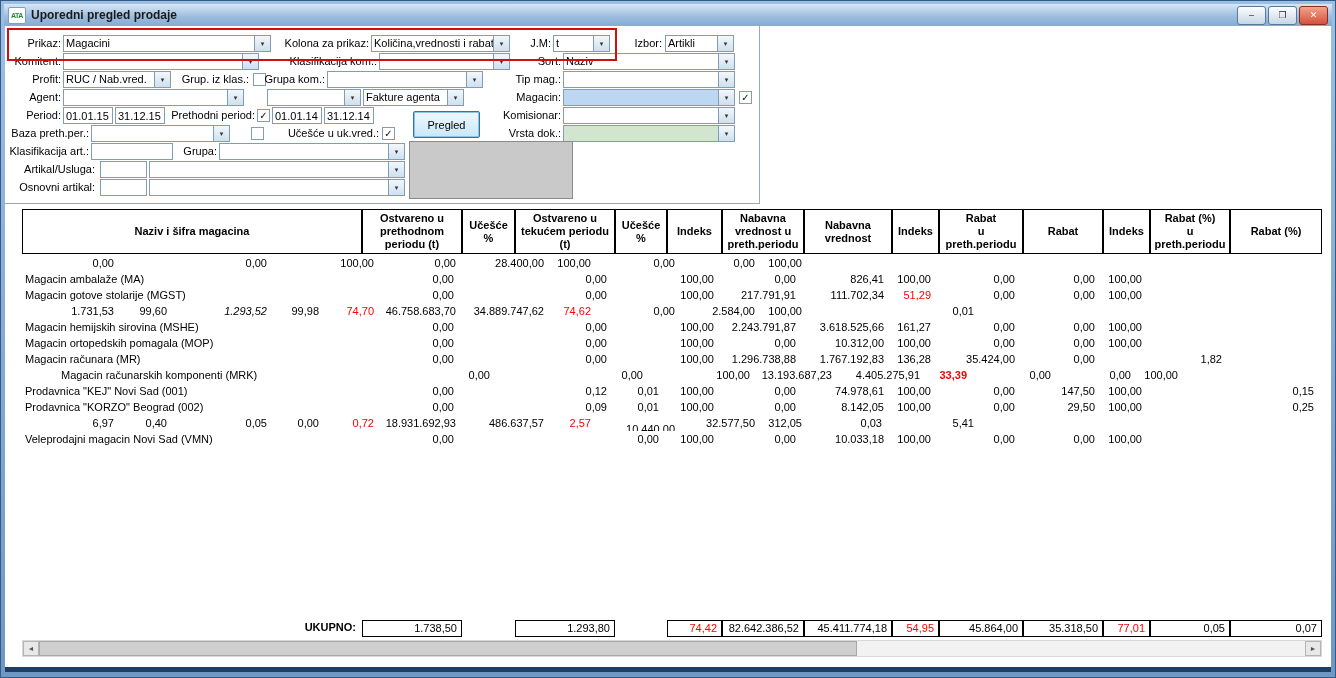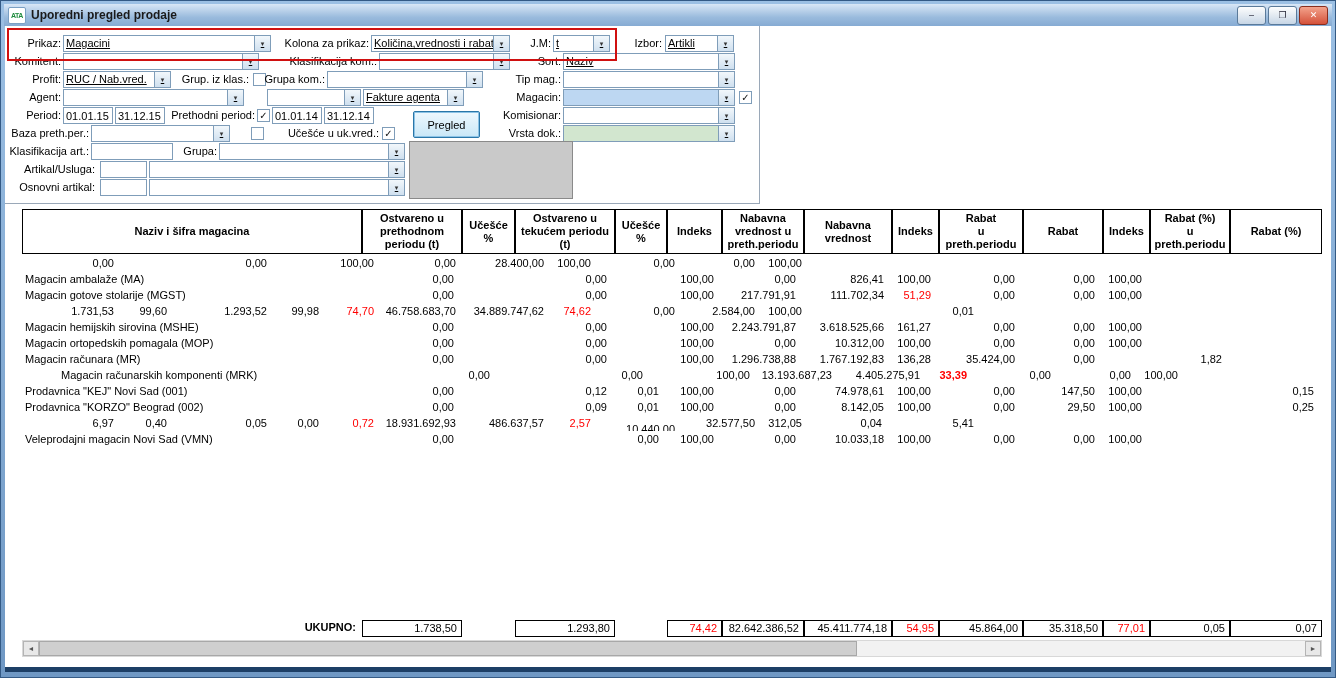--- a/index.html
+++ b/index.html
@@ -10,21 +10,21 @@
   .title{font-size:12px;font-weight:bold;color:#1a1a1a;white-space:nowrap;}
   .winbtns{margin-left:auto;display:flex;gap:2px;}
   .wbtn{width:27px;height:17px;border:1px solid #5a7a9a;border-radius:3px;background:linear-gradient(#fdfdfd,#c7d6e6);display:flex;align-items:center;justify-content:center;font-size:9px;color:#223;cursor:pointer;}
   .wbtn.close{background:linear-gradient(#f3a38c,#d4513a);color:#fff;border-color:#8a2d1d;}
   .client{position:absolute;left:4px;top:25px;right:4px;height:641px;background:#ffffff;overflow:hidden;}
   .bottom-strip{position:absolute;left:4px;right:4px;bottom:5px;height:5px;background:#1d3f66;}
 
   
   .filter-panel{position:absolute;left:0;top:0;width:755px;height:178px;background:#fff;border-right:1px solid #9aa8b8;border-bottom:1px solid #9aa8b8;box-sizing:border-box;}
   .lbl{position:absolute;height:17px;line-height:17px;font-size:11px;color:#000;text-align:right;white-space:nowrap;}
-  .combo{position:absolute;height:17px;background:#fff;border:1px solid #7f9db9;display:flex;box-sizing:border-box;cursor:default;text-decoration:underline;}
+  .combo{position:absolute;height:17px;background:#fff;border:1px solid #7f9db9;display:flex;box-sizing:border-box;cursor:default;}
   .cval{flex:1;font-size:11px;line-height:15px;padding:0 2px;overflow:hidden;white-space:nowrap;}
   .cbtn{width:15px;background:linear-gradient(#f2f7fb,#cfe0ef);border-left:1px solid #7f9db9;font-size:7px;display:flex;align-items:center;justify-content:center;color:#333;cursor:pointer;}
   .combo.blue{background:#bdd7f2;}
   .combo.green{background:#d2e6cf;}
   .tbox{position:absolute;height:17px;border:1px solid #7f9db9;font-size:11px;padding:0 2px;box-sizing:border-box;background:#fff;font-family:inherit;}
   .chk{position:absolute;width:13px;height:13px;border:1px solid #7f9db9;background:#fff;box-sizing:border-box;font-size:10px;line-height:11px;text-align:center;color:#111;cursor:pointer;}
   .pregled{position:absolute;background:linear-gradient(#eef8fe,#c9e7f7);border:1px solid #2a76a8;box-shadow:inset 0 0 0 1px #8cc3e6;border-radius:2px;font-size:11px;font-family:inherit;cursor:pointer;}
   .gray-panel{position:absolute;background:#c9c9c9;border:1px solid #8a8a8a;box-sizing:border-box;}
   .annotation{position:absolute;left:2px;top:2px;width:606px;height:29px;border:2px solid #d01010;z-index:30;pointer-events:none;}
 
@@ -277,21 +277,21 @@
           <div class="gcell gnum red" style="width: 47px;">51,29</div>
           <div class="gcell gnum" style="width: 84px;">0,00</div>
           <div class="gcell gnum" style="width: 80px;">0,00</div>
           <div class="gcell gnum" style="width: 47px;">100,00</div>
           <div class="gcell gnum" style="width: 80px;"></div>
           <div class="gcell gnum" style="width: 92px;"></div>
         </div>
         <div class="grow">
           <div class="gcell gnum" style="width: 100px;">1.731,53</div>
           <div class="gcell gnum" style="width: 53px;">99,60</div>
-          <div class="gcell gnum" style="width: 100px;">1.293,52</div>
+          <div class="gcell gnum" style="width: 100px; font-style: italic;">1.293,52</div>
           <div class="gcell gnum" style="width: 52px;">99,98</div>
           <div class="gcell gnum red" style="width: 55px;">74,70</div>
           <div class="gcell gnum" style="width: 82px;">46.758.683,70</div>
           <div class="gcell gnum" style="width: 88px;">34.889.747,62</div>
           <div class="gcell gnum red" style="width: 47px;">74,62</div>
           <div class="gcell gnum" style="width: 84px;">0,00</div>
           <div class="gcell gnum" style="width: 80px;">2.584,00</div>
           <div class="gcell gnum" style="width: 47px;">100,00</div>
           <div class="gcell gnum" style="width: 80px;"></div>
           <div class="gcell gnum" style="width: 92px;">0,01</div>
@@ -397,21 +397,21 @@
           <div class="gcell gnum" style="width: 53px;">0,40</div>
           <div class="gcell gnum" style="width: 100px;">0,05</div>
           <div class="gcell gnum" style="width: 52px;">0,00</div>
           <div class="gcell gnum red" style="width: 55px;">0,72</div>
           <div class="gcell gnum" style="width: 82px;">18.931.692,93</div>
           <div class="gcell gnum" style="width: 88px;">486.637,57</div>
           <div class="gcell gnum red" style="width: 47px;">2,57</div>
           <div class="gcell gnum" style="width: 84px; margin-top: 6px;">10.440,00</div>
           <div class="gcell gnum" style="width: 80px;">32.577,50</div>
           <div class="gcell gnum" style="width: 47px;">312,05</div>
-          <div class="gcell gnum" style="width: 80px;">0,04</div>
+          <div class="gcell gnum" style="width: 80px;">0,03</div>
           <div class="gcell gnum" style="width: 92px;">5,41</div>
         </div>
         <div class="grow">
           <div class="gcell gname" style="width: 340px;">Veleprodajni magacin Novi Sad (VMN)</div>
           <div class="gcell gnum" style="width: 100px;">0,00</div>
           <div class="gcell gnum" style="width: 53px;"></div>
           <div class="gcell gnum" style="width: 100px; margin-top: 44px;">0,02</div>
           <div class="gcell gnum" style="width: 52px;">0,00</div>
           <div class="gcell gnum" style="width: 55px;">100,00</div>
           <div class="gcell gnum" style="width: 82px;">0,00</div>

